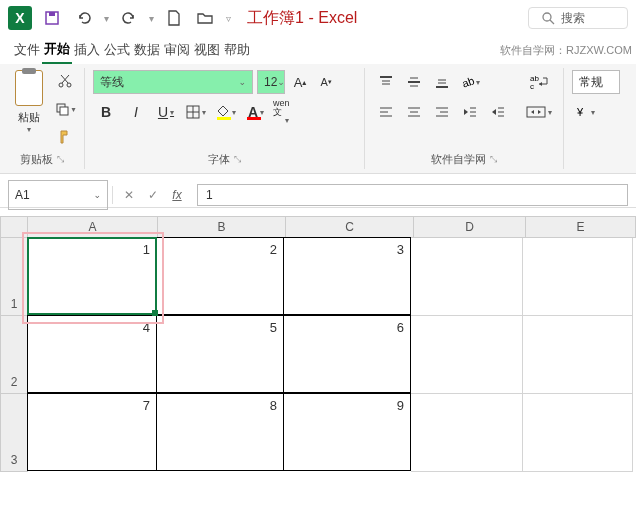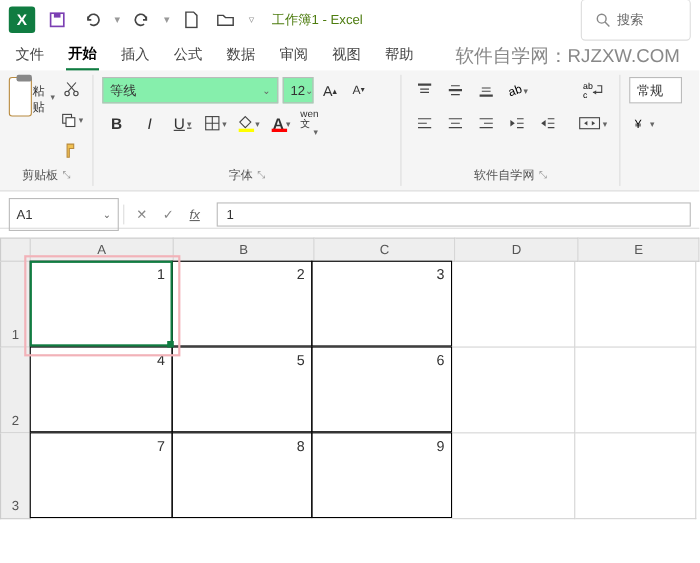--- a/index.html
+++ b/index.html
@@ -2,35 +2,35 @@
 <html><head>
 <meta charset="utf-8">
 <style>
 * { box-sizing: border-box; margin: 0; padding: 0; font-family: "Microsoft YaHei", sans-serif; }
 body { background: #fff; width: 636px; height: 512px; overflow: hidden; font-size: 12px; color: #333; }
 
 .titlebar { height: 36px; background: #fff; display: flex; align-items: center; padding: 0 8px; gap: 8px; }
 .excel-logo { width: 24px; height: 24px; background: #107c41; border-radius: 3px; display: flex; align-items: center; justify-content: center; color: #fff; font-weight: bold; font-size: 14px; }
 .qat-btn { width: 24px; height: 24px; display: flex; align-items: center; justify-content: center; cursor: pointer; color: #444; }
 .qat-sep { color: #999; font-size: 10px; }
-.title-text { margin-left: 8px; font-size: 12px; color: #4d7c0f; }
-.search-box { margin-left: auto; display: flex; align-items: center; gap: 6px; padding: 4px 12px; color: #666; border: 1px solid #ddd; border-radius: 4px; height: 38px; width: 100px; }
-
-.tabs { height: 28px; display: flex; align-items: center; padding: 0 12px; gap: 18px; font-size: 13px; position: relative; }
+.title-text { margin-left: 8px; font-size: 16px; color: #b91c1c; }
+.search-box { margin-left: auto; display: flex; align-items: center; gap: 6px; padding: 4px 12px; color: #666; border: 1px solid #ddd; border-radius: 4px; height: 22px; width: 100px; }
+
+.tabs { height: 28px; display: flex; align-items: center; padding: 0 12px; font-size: 13px; position: relative; }
 .tab { cursor: pointer; color: #444; padding: 4px 2px; }
 .tab.active { font-weight: bold; color: #000; border-bottom: 2px solid #107c41; }
-.watermark { position: absolute; right: 18px; color: #888; font-size: 17px; }
+.watermark { position: absolute; right: 4px; color: #888; font-size: 11px; }
 
 .ribbon { height: 110px; background: #f5f5f5; display: flex; border-bottom: 1px solid #ddd; padding: 4px 0; }
 .ribbon-group { display: flex; flex-direction: column; padding: 2px 8px; border-right: 1px solid #ddd; }
 .ribbon-group-body { flex: 1; display: flex; align-items: flex-start; gap: 4px; }
 .ribbon-group-label { text-align: center; font-size: 11px; color: #555; padding-top: 2px; display: flex; justify-content: center; align-items: center; gap: 4px; }
 .ribbon-group-label .launcher { font-size: 9px; color: #888; cursor: pointer; }
 
-.paste-btn { display: flex; flex-direction: row; align-items: center; width: 42px; cursor: pointer; justify-content: space-between; }
+.paste-btn { display: flex; flex-direction: column; align-items: center; width: 42px; cursor: pointer; justify-content: space-between; }
 .paste-icon { width: 28px; height: 36px; background: #fff; border: 1px solid #b88a3e; border-radius: 3px; position: relative; }
 .paste-icon::before { content: ''; position: absolute; top: -3px; left: 6px; width: 14px; height: 6px; background: #888; border-radius: 2px; }
 .paste-label { font-size: 11px; margin-top: 4px; }
 .clip-col { display: flex; flex-direction: column; gap: 6px; }
 .clip-btn { width: 22px; height: 22px; display: flex; align-items: center; justify-content: center; cursor: pointer; }
 
 .font-group-body { flex-direction: column; gap: 6px; }
 .font-row { display: flex; align-items: center; gap: 4px; }
 .font-select { height: 24px; border: 1px solid #bbb; background: #86efac; padding: 0 6px; font-size: 12px; display: flex; align-items: center; justify-content: space-between; cursor: pointer; }
 .font-name { width: 160px; }

